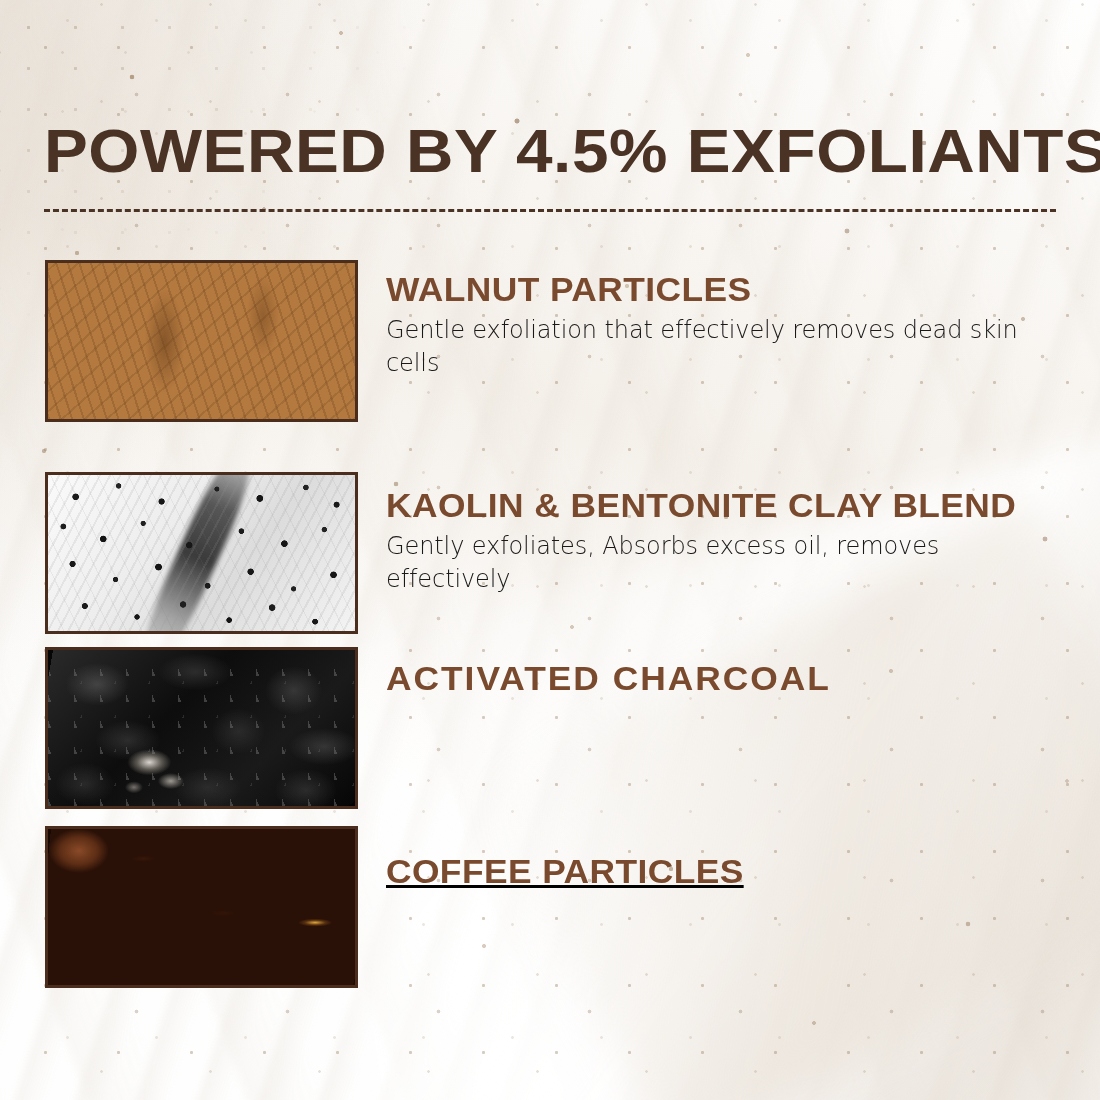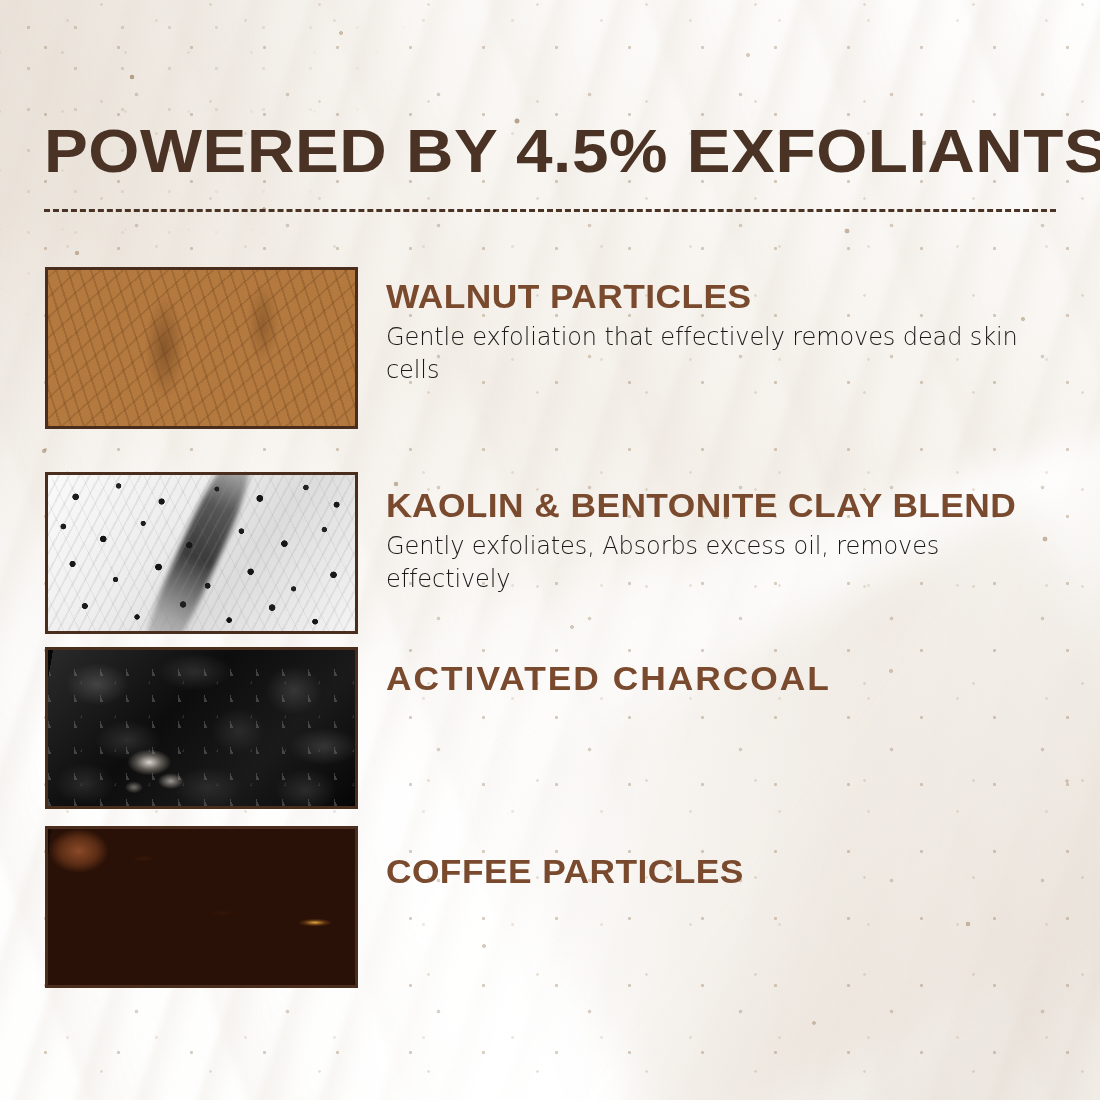--- a/index.html
+++ b/index.html
@@ -179,21 +179,21 @@
     width: 1100px;
   }
 
   .row {
     position: absolute;
     left: 45px;
     width: 1010px;
     display: flex;
     align-items: flex-start;
   }
-  .row-1 { top: 267px; }
+  .row-1 { top: 260px; }
   .row-2 { top: 472px; }
   .row-3 { top: 647px; justify-content: space-between; }
   .row-4 { top: 826px; }
 
   .thumb {
     position: relative;
     flex: 0 0 auto;
     width: 313px;
     height: 162px;
     border: 3px solid #4a2d1c;
@@ -405,21 +405,21 @@
     line-height: 33px;
     letter-spacing: -0.1px;
     margin: 0;
     max-width: 700px;
   }
 
   
   .row-1 .rowtext { padding-top: 10px; }
   .row-2 .rowtext { padding-top: 14px; }
   .row-3 .rowtext { padding-top: 12px; }
-  .row-4 .rowtext { padding-top: 26px; }
+  .row-4 .rowtext { padding-top: 26px; text-decoration: underline; }
 </style>
 </head>
 <body>
 
 <div id="poster">
 
   <div class="bg-base"></div>
   <div class="bg-streaks"></div>
   <div class="bg-sweep"></div>
   <div class="bg-sweep2"></div>

